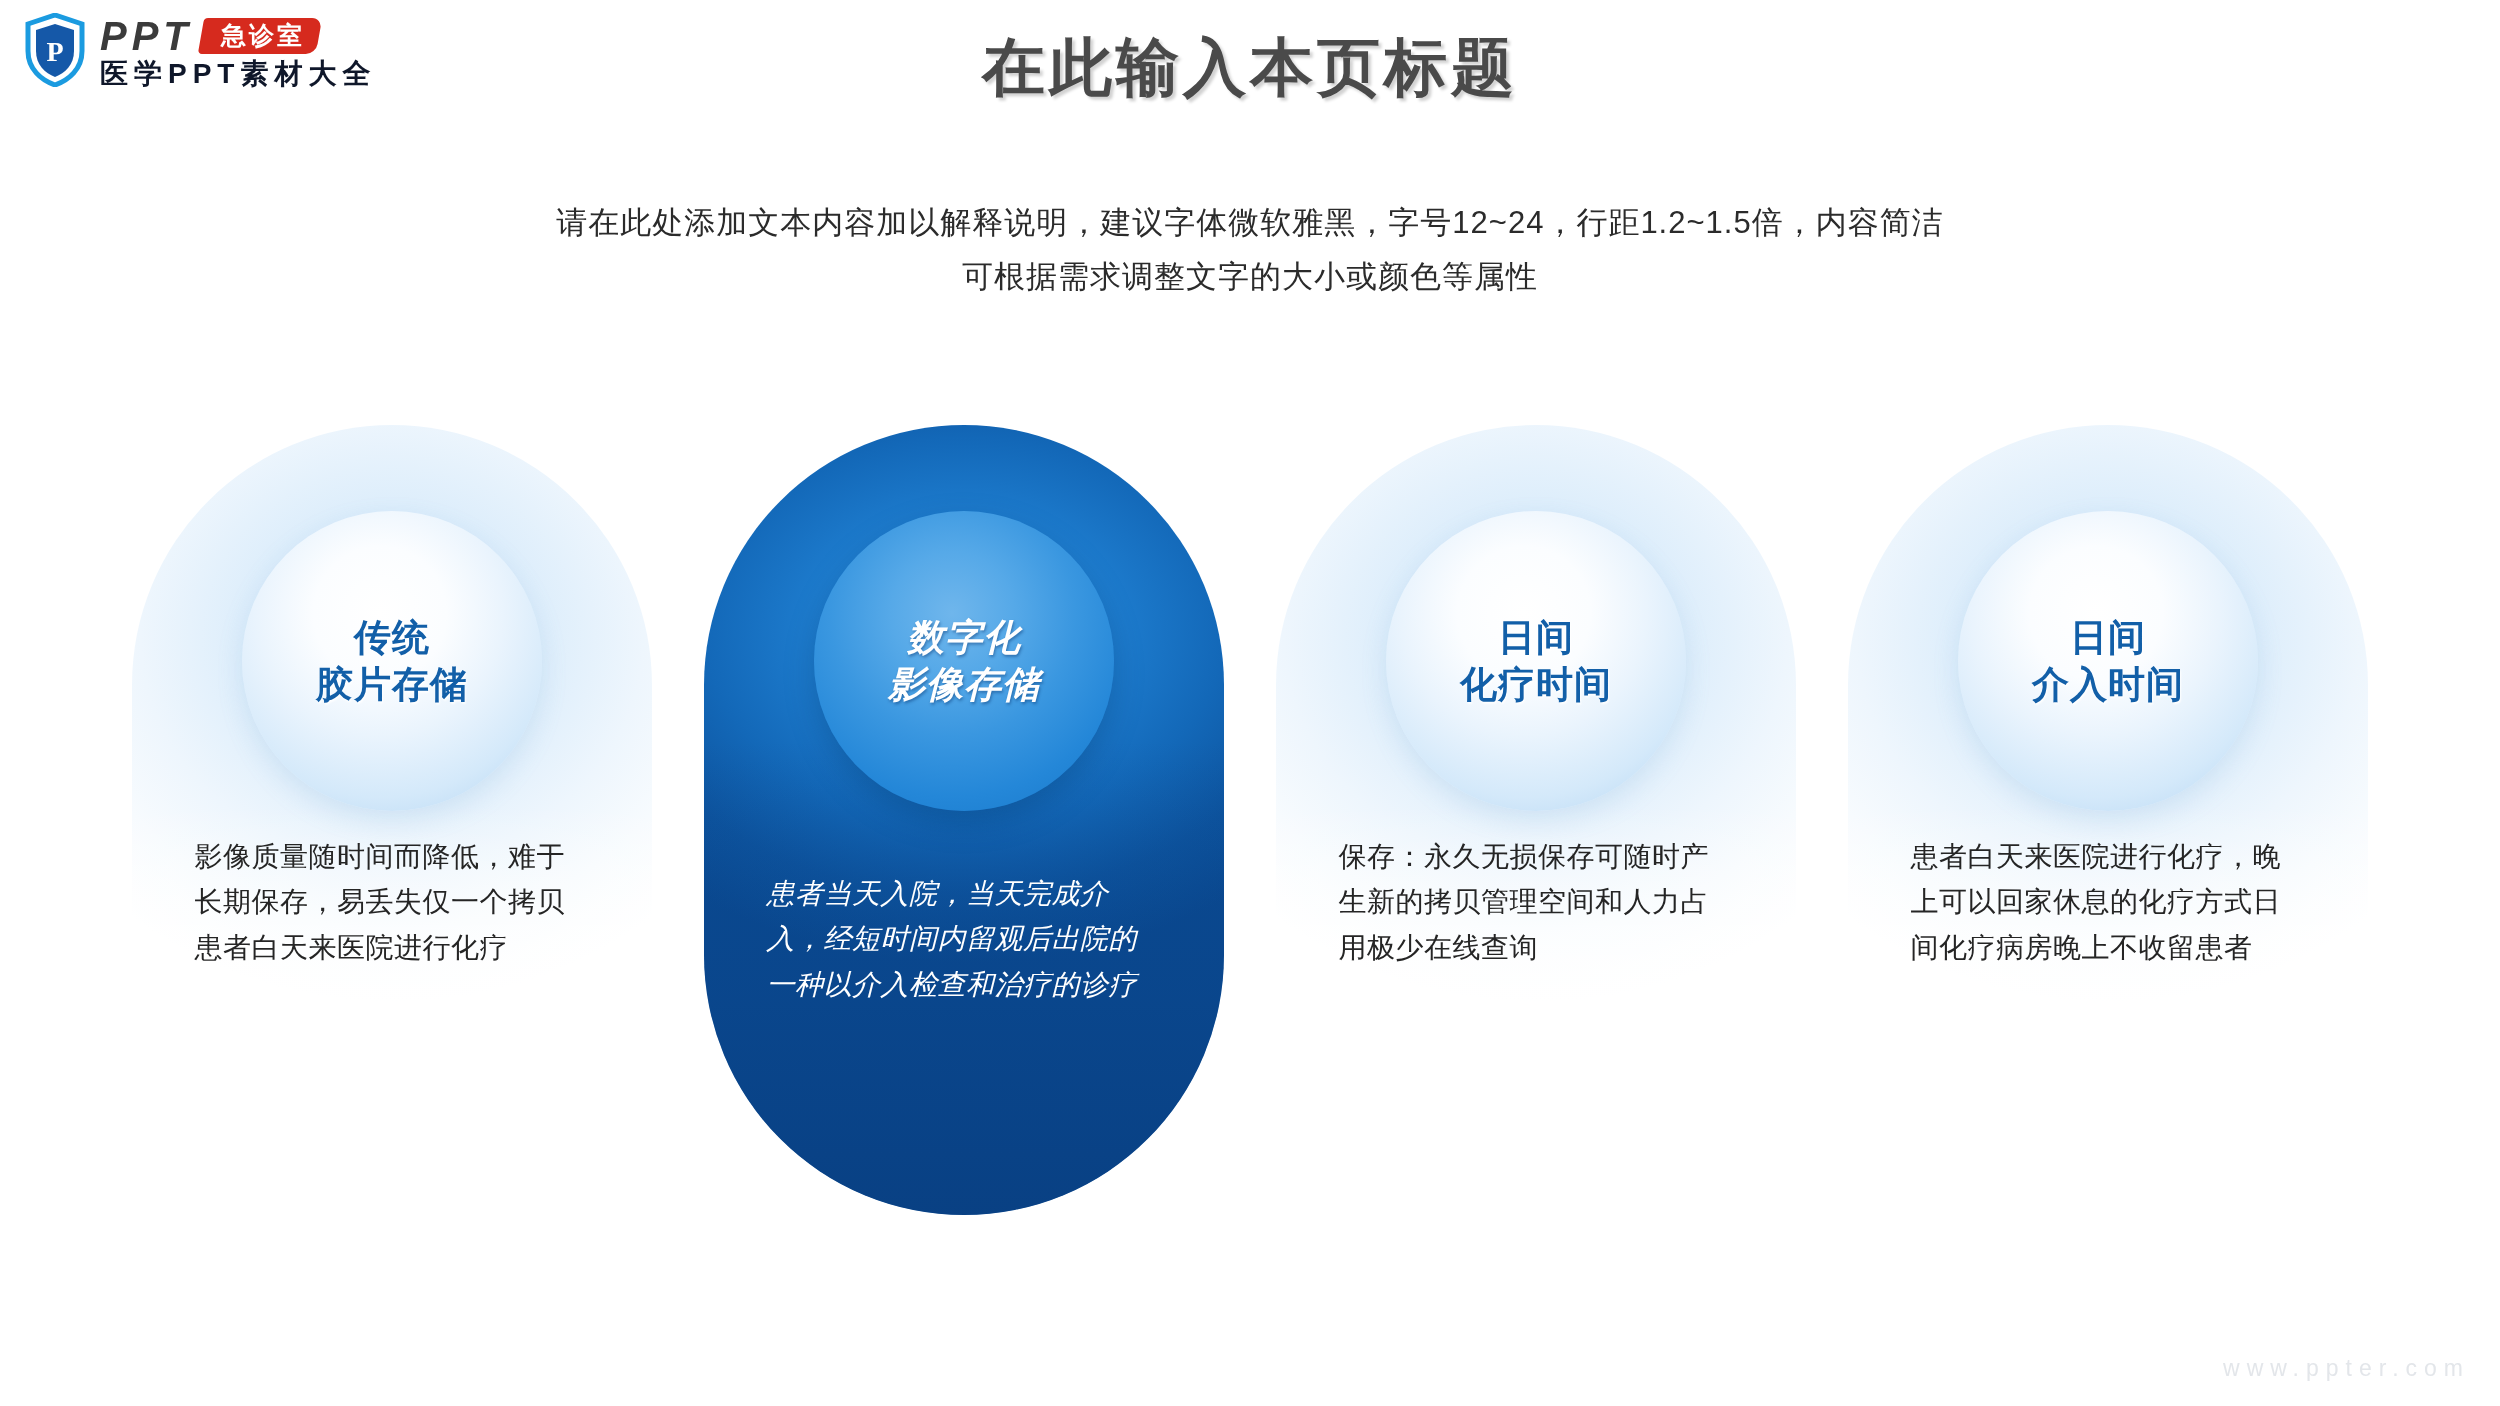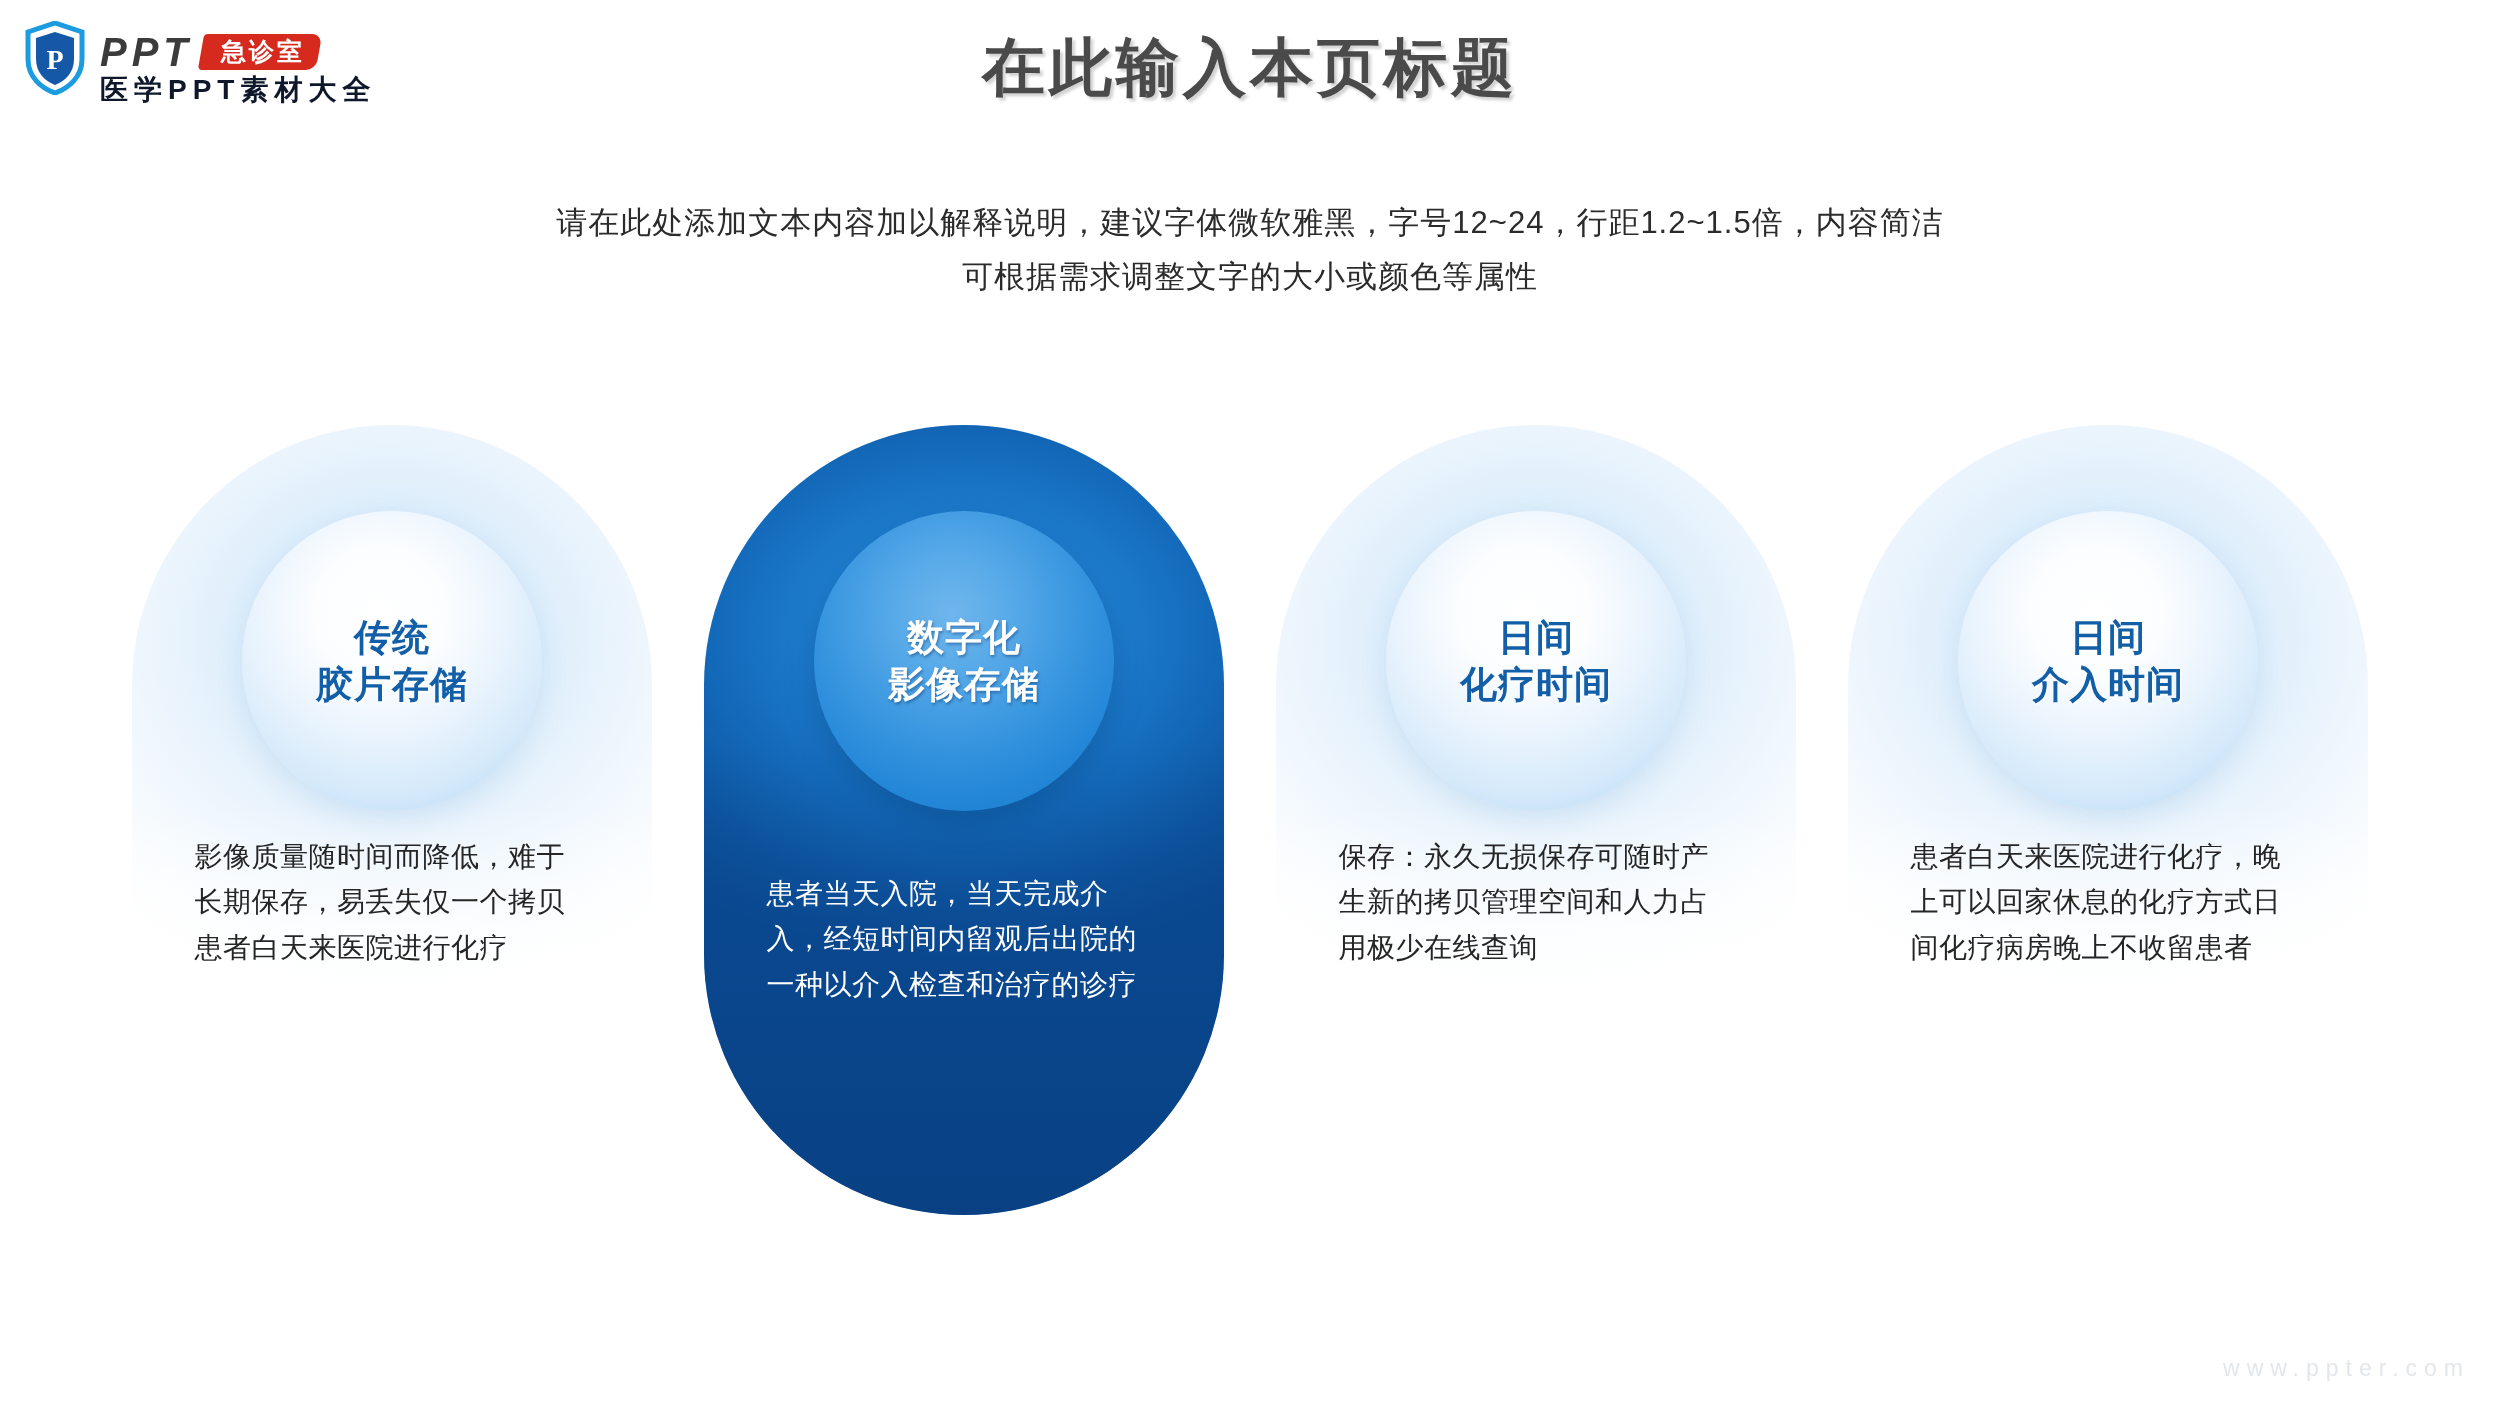--- a/index.html
+++ b/index.html
@@ -33,21 +33,20 @@
   .logo-wordmark {
     display: flex;
     flex-direction: column;
     gap: 4px;
     padding-top: 4px;
   }
   .logo-row1 {
     display: flex;
     align-items: center;
     gap: 8px;
-    margin-top: 16px;
   }
   .logo-ppt {
     font-size: 40px;
     font-weight: bold;
     font-style: italic;
     letter-spacing: 5px;
     color: #3b3b3b;
     line-height: 1;
   }
   .logo-badge {
@@ -128,20 +127,21 @@
     position: absolute;
     inset: 0;
     border-radius: 260px;
     background: linear-gradient(180deg, rgba(255,255,255,0) 48%, rgba(255,255,255,0.85) 74%, #ffffff 100%);
     pointer-events: none;
   }
   
   .card.active {
     background:
       radial-gradient(ellipse 86% 42% at 50% 26%, #2a8ede 0%, #1f7fd1 30%, #1368b8 58%, #0d549f 80%, #0a4a92 100%);
+    font-style: italic;
   }
   .card.active::after {
     content: "";
     position: absolute;
     inset: 0;
     border-radius: 260px;
     background: linear-gradient(180deg, rgba(10,70,140,0) 40%, rgba(9,63,130,0.35) 72%, rgba(8,58,122,0.6) 100%);
     pointer-events: none;
   }
 

